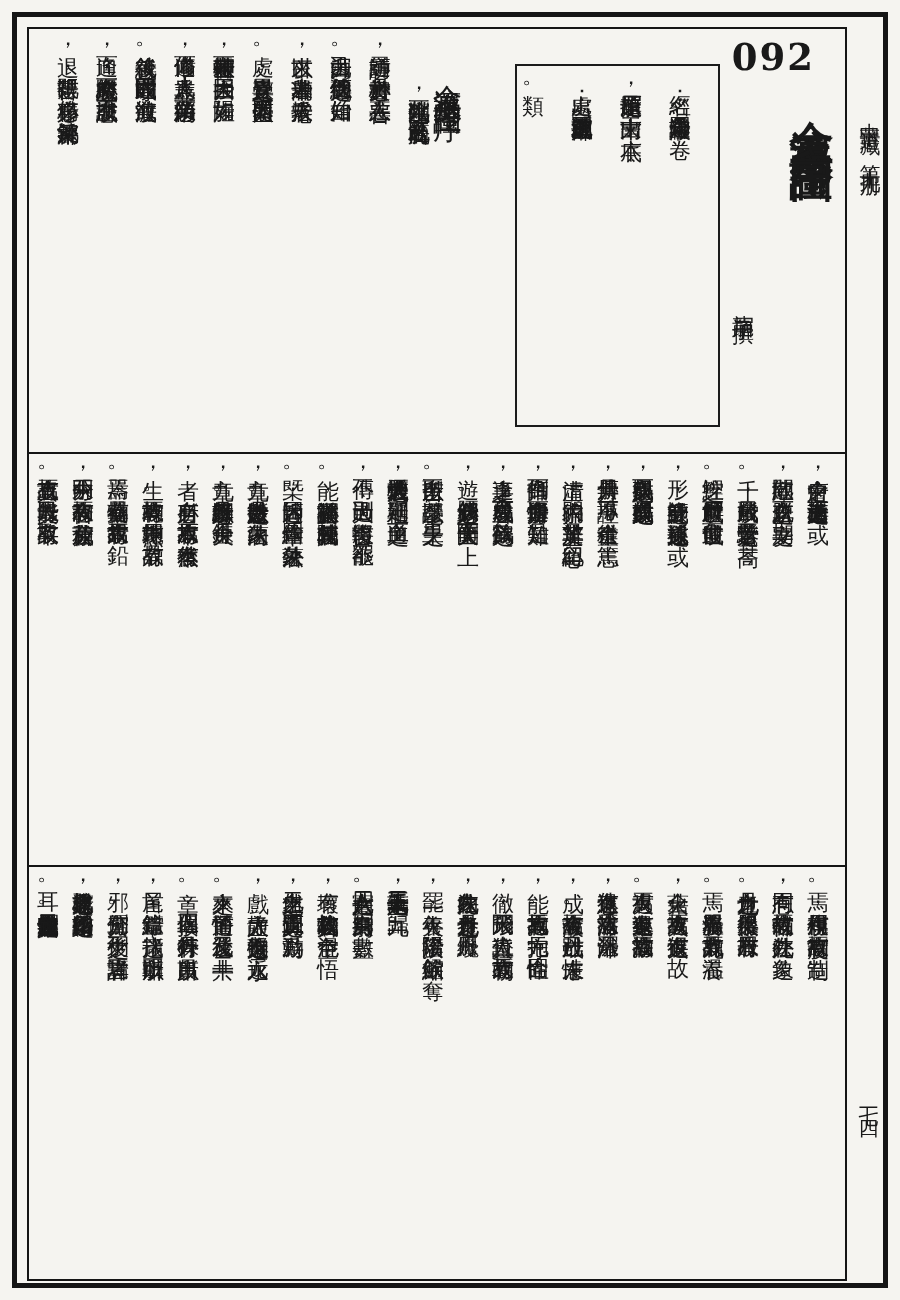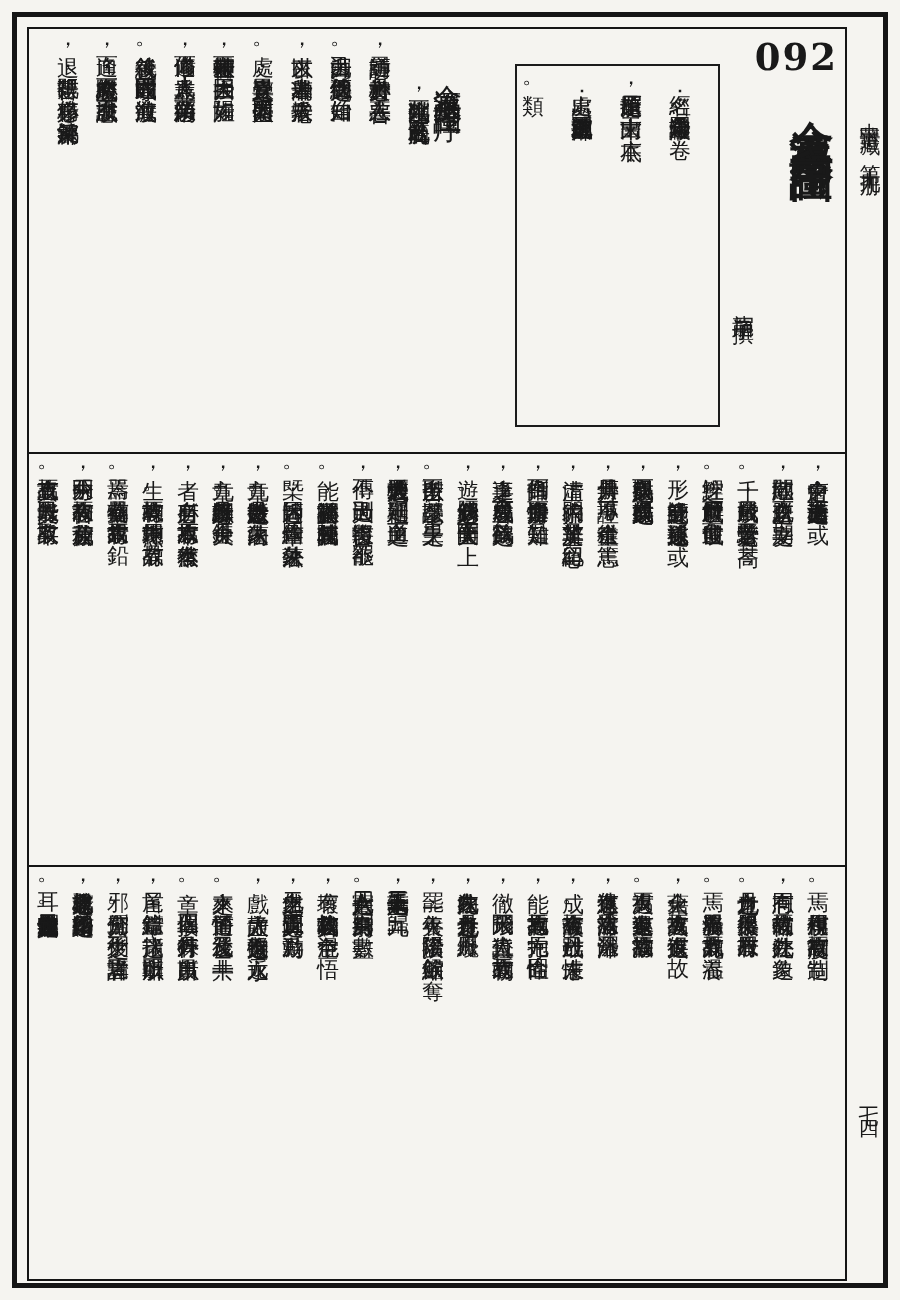--- a/index.html
+++ b/index.html
@@ -30,21 +30,21 @@
     position:absolute; left:854px; top:106px; width:30px;
     font-size:21px; letter-spacing:4px;
   }
   .strip-page {
     position:absolute; left:857px; top:1091px; width:26px;
     font-size:20px; letter-spacing:7px;
   }
   
   .sec-top { position:absolute; left:0; top:0; width:100%; height:423px; }
   .index-number {
-    position:absolute; right:7px; top:6px;
+    position:absolute; right:30px; top:6px;
     font-size:37px; font-weight:600; letter-spacing:2px;
     font-family:"DejaVu Serif",serif;
   }
   .main-title {
     position:absolute; right:3px; top:56px;
     font-size:44px; font-weight:600; letter-spacing:7px;
   }
   .author {
     position:absolute; right:87px; top:268px;
     font-size:22px; letter-spacing:3px;

